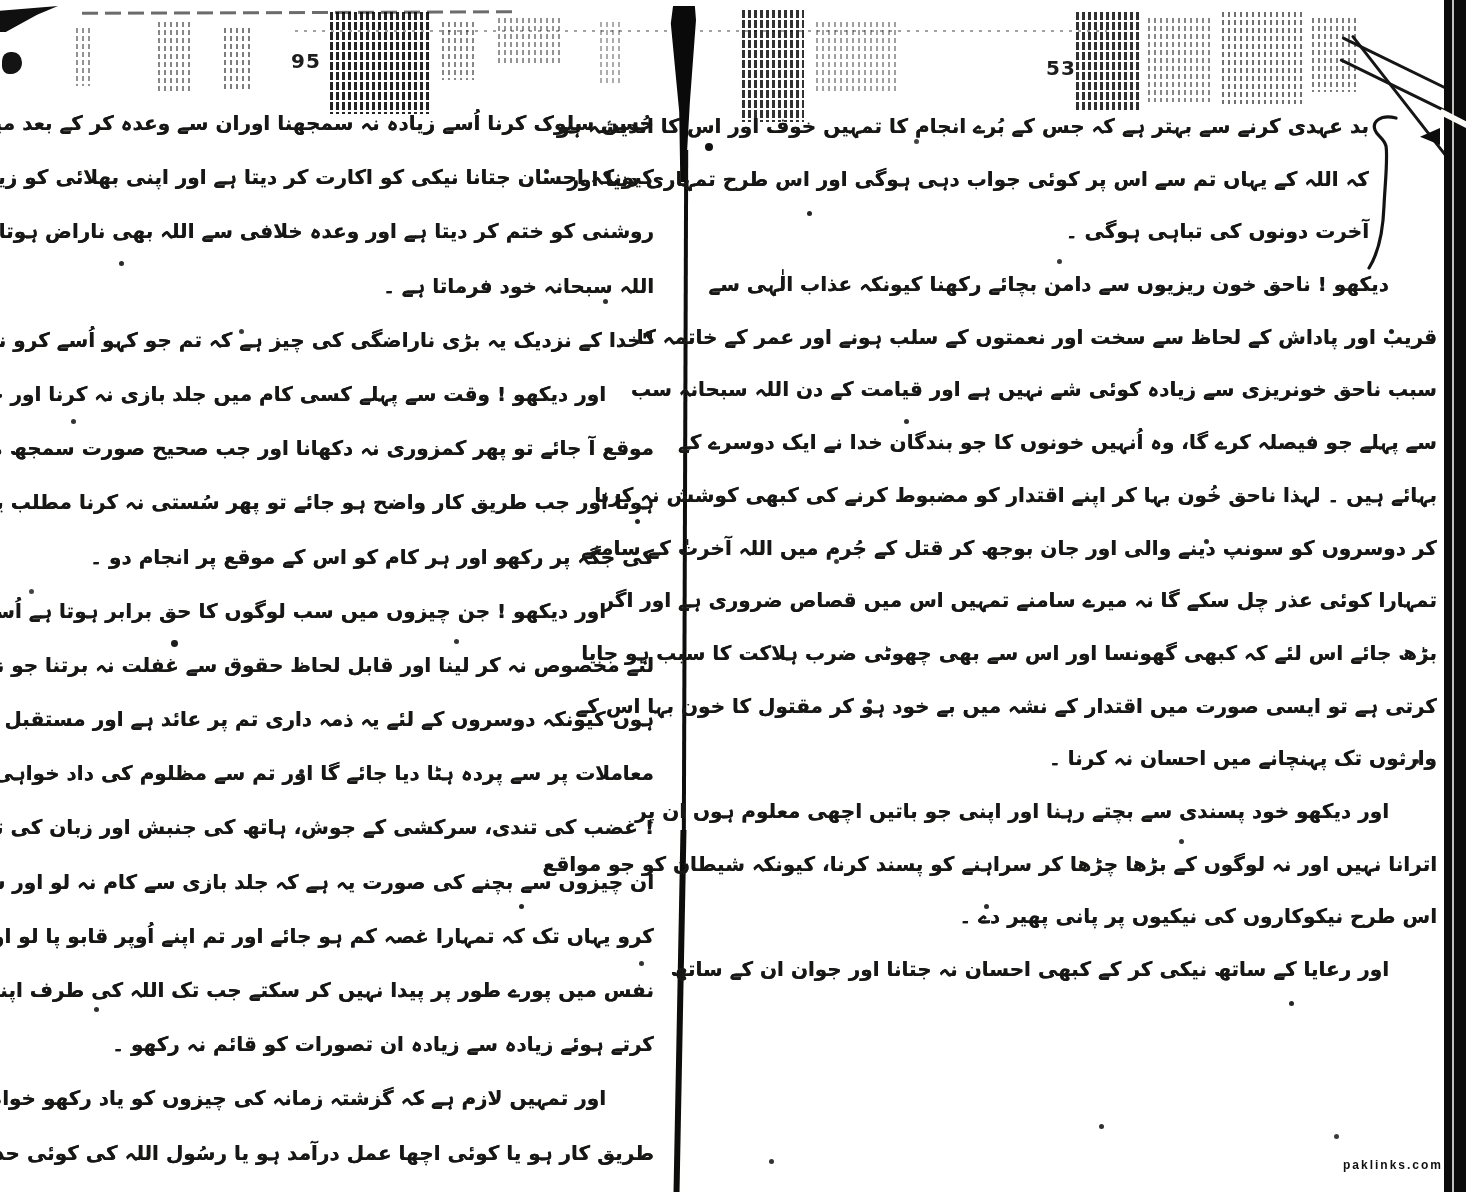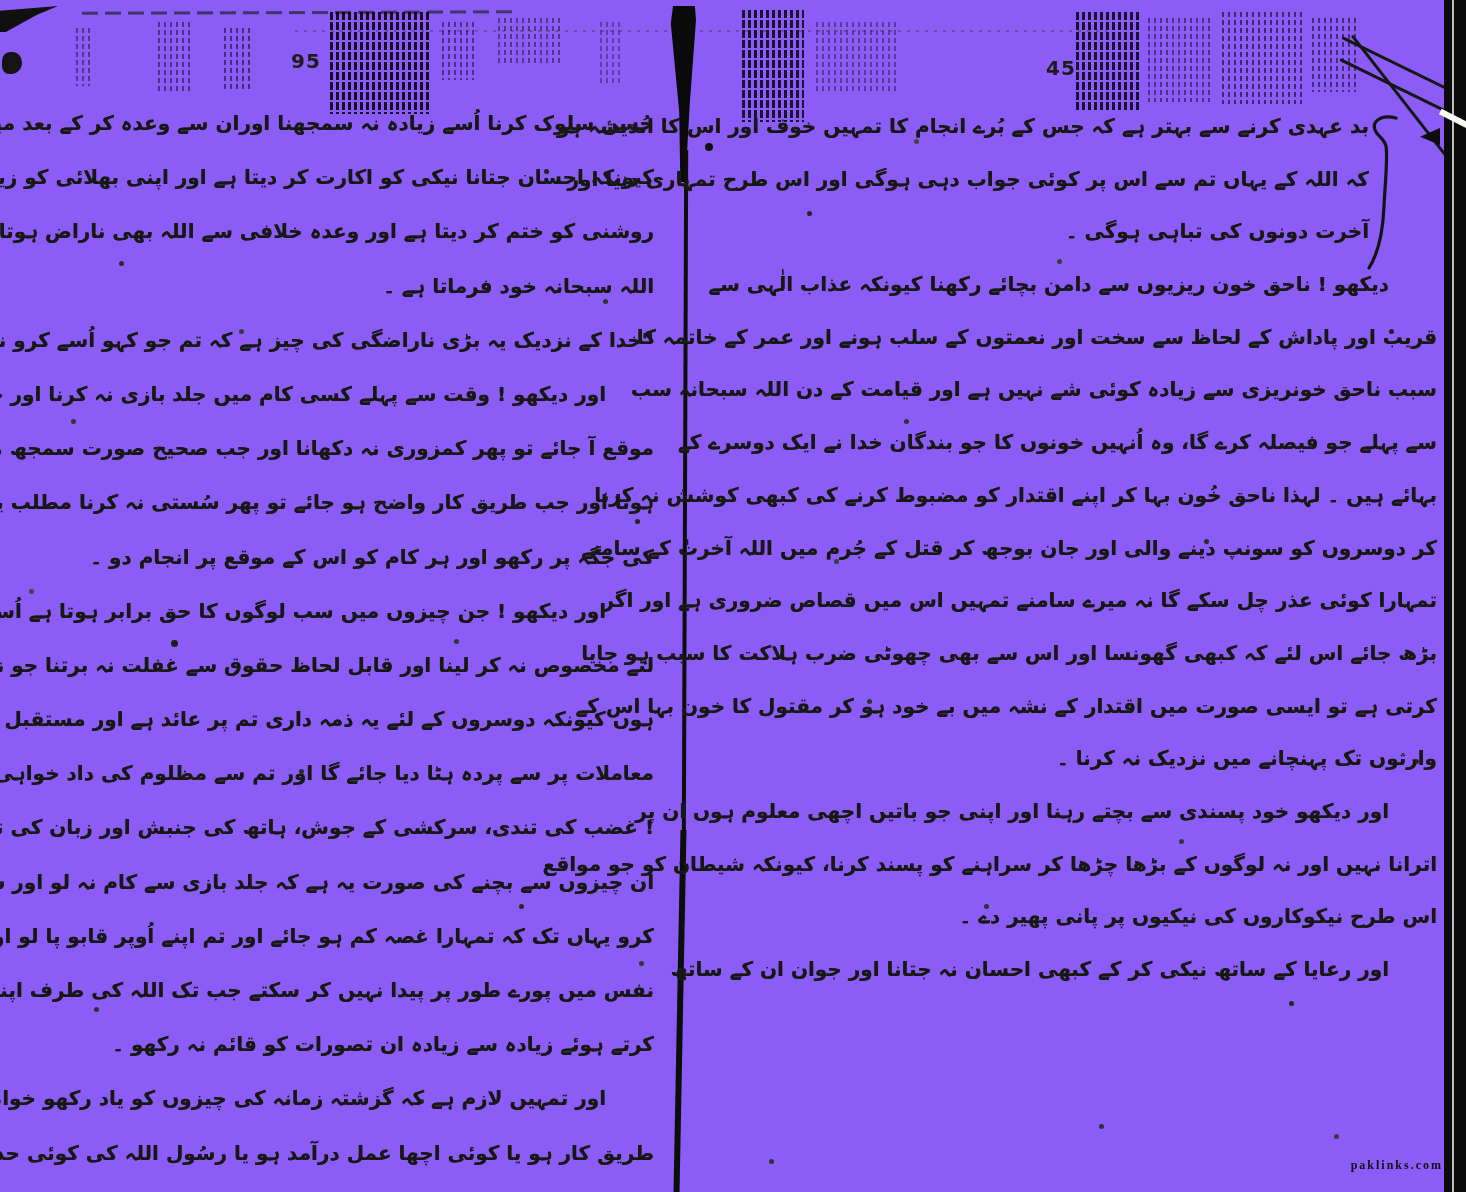--- a/index.html
+++ b/index.html
@@ -1,18 +1,18 @@
 <!DOCTYPE html>
 <html lang="ur"><head>
 <meta charset="utf-8">
 <style>
   html,body{margin:0;padding:0;background:#d9d7d2;}
   .scan{
     position:relative;width:1466px;height:1192px;overflow:hidden;
-    background:#8b5cf6;
+    background:#ffffff;
     font-family:"DejaVu Sans",sans-serif;
   }
   
   .column{position:absolute;}
   .col-left{left:14px;top:96px;width:640px;}
   .col-right{left:750px;top:100px;width:687px;}
   .tline{
     direction:rtl;unicode-bidi:plaintext;
     font-size:20px;font-weight:bold;color:#171716;
     height:54.2px;line-height:54.2px;
@@ -66,21 +66,21 @@
      808px 212px 0 1px #262626, 905px 420px 0 1px #303030, 1390px 330px 0 1px #222,
      1205px 540px 0 1px #2a2a2a, 868px 700px 0 1px #303030, 1415px 760px 0 1px #262626,
      985px 905px 0 1px #2e2e2e, 1290px 1002px 0 1px #262626, 1100px 1125px 0 1px #303030,
      770px 1160px 0 1px #333, 1335px 1135px 0 1px #3a3a3a, 240px 330px 0 1px #3a3a3a,
      455px 640px 0 1px #343434, 572px 1048px 0 1px #2e2e2e, 915px 140px 0 1px #444,
      1058px 260px 0 1px #3a3a3a, 1180px 840px 0 1px #343434, 835px 560px 0 1px #3c3c3c;}
   
   .bracket{position:absolute;left:1366px;top:114px;width:40px;height:158px;}
   
   .watermark{position:absolute;left:1297px;top:1158px;width:146px;
-    font-family:Liberation Serif, serif;font-size:12px;font-weight:bold;
+    font-family:Liberation Sans, sans-serif;font-size:12px;font-weight:bold;
     letter-spacing:2px;color:#101010;text-align:right;}
 </style>
 </head>
 <body>
 
 <div class="scan">
 
   <div class="topstreak"></div>
   <div class="dotrule"></div>
   <div class="wedge"></div>
@@ -110,21 +110,21 @@
   <div class="binding-blob"></div>
   <div class="binding-line"></div>
   <div class="binding-line2"></div>
   <div class="binding-dot"></div>
 
   <div class="edge-strip"></div>
   <div class="edge-white"></div>
   <div class="edge-slash" style="left:1438px;top:118px;width:42px;transform:rotate(27deg)"></div>
 
   <div class="pagenum pn-95">95</div>
-  <div class="pagenum pn-94">45</div>
+  <div class="pagenum pn-94">53</div>
 
   <div class="column col-left">
       <div class="tline">حُسن سلوک کرنا اُسے زیادہ نہ سمجھنا اوران سے وعدہ کر کے بعد میں وعدہ خلافی نہ کرنا</div>
       <div class="tline">کیونکہ احسان جتانا نیکی کو اکارت کر دیتا ہے اور اپنی بھلائی کو زیادہ خیال کرنا حق کی</div>
       <div class="tline">روشنی کو ختم کر دیتا ہے اور وعدہ خلافی سے اللہ بھی ناراض ہوتا ہے اور بندے بھی چنانچہ</div>
       <div class="tline short">اللہ سبحانہ خود فرماتا ہے ۔</div>
       <div class="tline">''خدا کے نزدیک یہ بڑی ناراضگی کی چیز ہے کہ تم جو کہو اُسے کرو نہیں ۔''</div>
       <div class="tline ind">اور دیکھو !  وقت سے پہلے کسی کام میں جلد بازی نہ کرنا اور جب اس کا</div>
       <div class="tline">موقع آ جائے تو پھر کمزوری نہ دکھانا اور جب صحیح صورت سمجھ میں نہ آئے تو اس پر مصر نہ</div>
       <div class="tline">ہونا اور جب طریق کار واضح ہو جائے تو پھر سُستی نہ کرنا مطلب یہ ہے کہ ہر چیز کو اس</div>
@@ -148,21 +148,21 @@
       <div class="tline short binset">آخرت دونوں کی تباہی ہوگی ۔</div>
       <div class="tline ind">دیکھو ! ناحق خون ریزیوں سے دامن بچائے رکھنا کیونکہ عذاب الٰہی سے</div>
       <div class="tline">قریب اور پاداش کے لحاظ سے سخت اور نعمتوں کے سلب ہونے اور عمر کے خاتمہ کا</div>
       <div class="tline">سبب ناحق خونریزی سے زیادہ کوئی شے نہیں ہے اور قیامت کے دن اللہ سبحانہ سب</div>
       <div class="tline">سے پہلے جو فیصلہ کرے گا، وہ اُنہیں خونوں کا جو بندگان خدا نے ایک دوسرے کے</div>
       <div class="tline">بہائے ہیں ۔ لہذا ناحق خُون بہا کر اپنے اقتدار کو مضبوط کرنے کی کبھی کوشش نہ کرنا</div>
       <div class="tline">کر دوسروں کو سونپ دینے والی اور جان بوجھ کر قتل کے جُرم میں اللہ آخرتٰ کے سامنے</div>
       <div class="tline">تمہارا کوئی عذر چل سکے گا نہ میرے سامنے تمہیں اس میں قصاص ضروری ہے اور اگر</div>
       <div class="tline">بڑھ جائے اس لئے کہ کبھی گھونسا اور اس سے بھی چھوٹی ضرب ہلاکت کا سبب ہو جایا</div>
       <div class="tline">کرتی ہے تو ایسی صورت میں اقتدار کے نشہ میں بے خود ہو کر مقتول کا خون بہا اس کے</div>
-      <div class="tline short">وارثوں تک پہنچانے میں نزدیک نہ کرنا ۔</div>
+      <div class="tline short">وارثوں تک پہنچانے میں احسان نہ کرنا ۔</div>
       <div class="tline ind">اور دیکھو خود پسندی سے بچتے رہنا اور اپنی جو باتیں اچھی معلوم ہوں ان پر</div>
       <div class="tline">اترانا نہیں اور نہ لوگوں کے بڑھا چڑھا کر سراہنے کو پسند کرنا، کیونکہ شیطان کو جو مواقع</div>
       <div class="tline short">اس طرح نیکوکاروں کی نیکیوں پر پانی پھیر دے ۔</div>
       <div class="tline ind">اور رعایا کے ساتھ نیکی کر کے کبھی احسان نہ جتانا اور جوان ان کے ساتھ</div>
     </div>
 
   <svg class="bracket" viewBox="0 0 40 158">
     <path d="M30,4 C14,0 6,8 9,16 C11,22 18,24 20,32 C22,44 19,70 18,92 C17,118 13,138 3,154" fill="none" stroke="#131313" stroke-width="3.2" stroke-linecap="round"></path>
   </svg>
 

